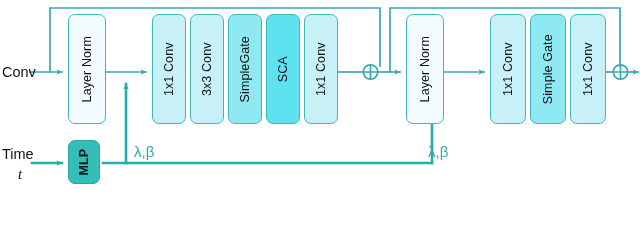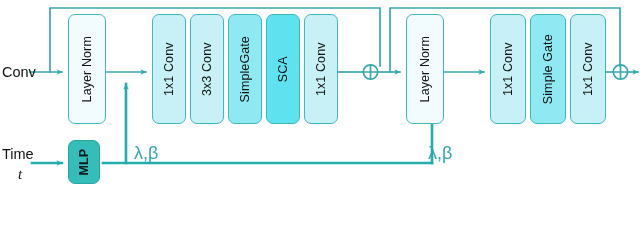--- a/index.html
+++ b/index.html
@@ -49,21 +49,21 @@
     position:absolute;
     color:#111111;
     font-size:14.5px;
     white-space:nowrap;
     line-height:1;
   }
   .txt.ital{font-style:italic;font-family:"Liberation Serif","DejaVu Serif",serif;font-size:15px;}
   .greek{
     position:absolute;
     color:#2fa9ae;
-    font-size:18px;
+    font-size:15px;
     white-space:nowrap;
     line-height:1;
   }
 </style>
 </head>
 <body>
 
 <div id="stage">
 
   <svg id="wires" viewBox="0 0 640 191" width="640" height="191">

